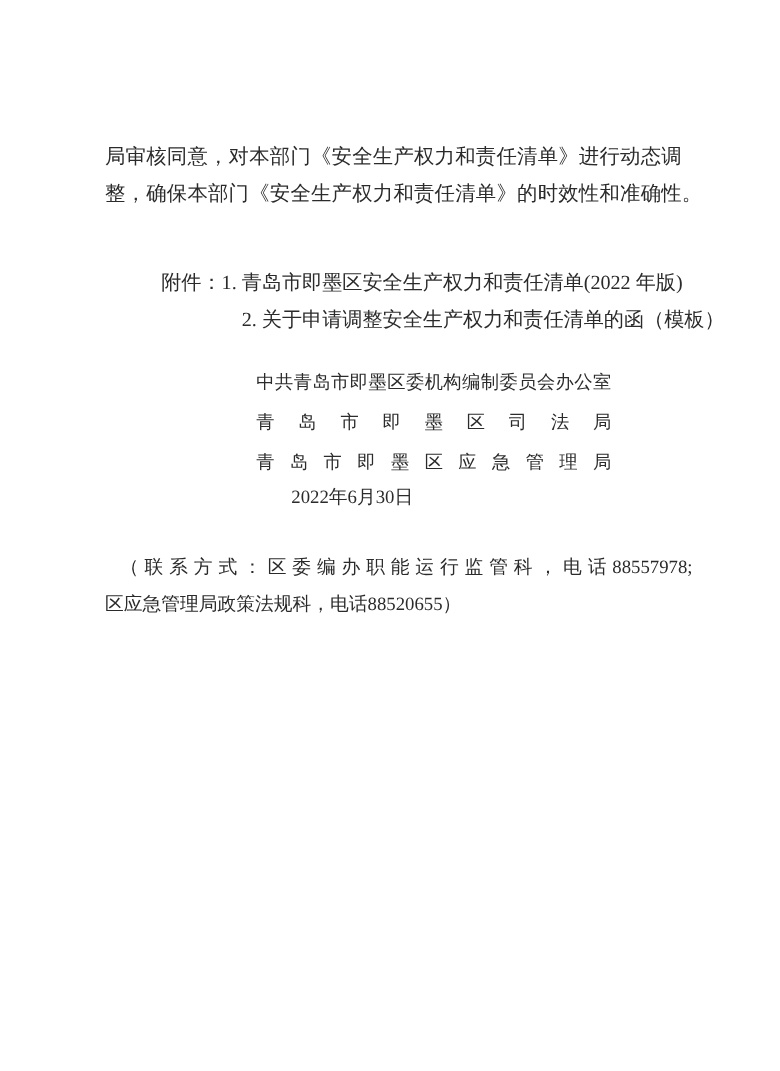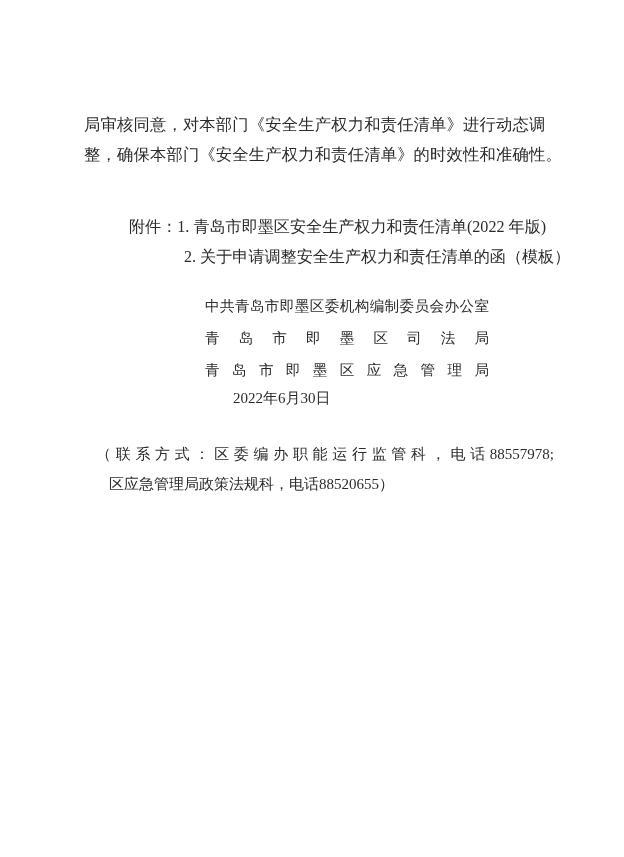--- a/index.html
+++ b/index.html
@@ -32,21 +32,21 @@
   
   .attachments {
     left: 97px;
     top: 212px;
     width: 460px;
     font-size: 16.1px;
     line-height: 30px;
     margin-left: 32px;
   }
   .attachments .att-line { display: block; white-space: nowrap; }
-  .attachments .att-line-2 { padding-left: 55px; }
+  .attachments .att-line-2 { padding-left: 55px; text-align: center; }
 
   
   .signature {
     left: 193px;
     top: 291px;
     width: 296px;
     font-size: 14.6px;
     line-height: 31.8px;
   }
   .signature .org-line {
@@ -74,21 +74,20 @@
   }
   .contact .contact-line-1 {
     display: block;
     text-indent: 12px;
     text-align: justify;
     text-align-last: justify;
   }
   .contact .contact-line-2 {
     display: block;
     white-space: nowrap;
-    margin-left: 25px;
   }
 
   
   .footer {
     left: 0;
     top: 805px;
     width: 624px;
     text-align: center;
     font-size: 14px;
     line-height: 18px;

